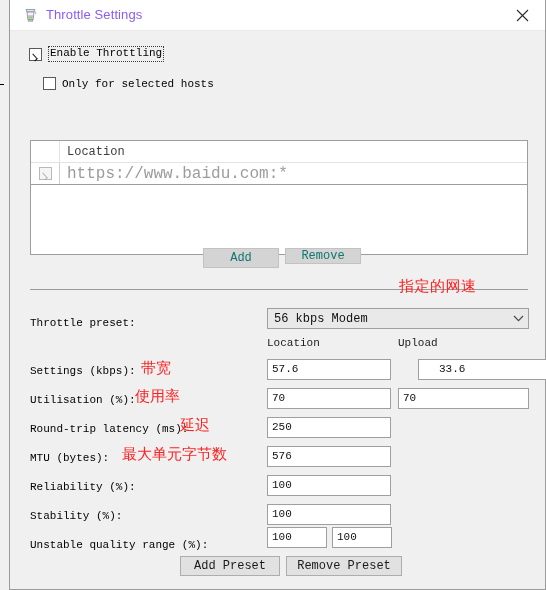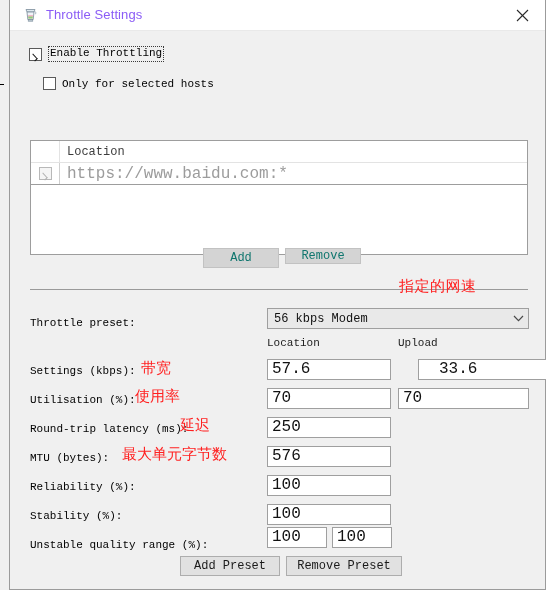--- a/index.html
+++ b/index.html
@@ -215,21 +215,21 @@
     color: #ff1f1f;
     font-size: 15px;
     white-space: nowrap;
   }
   .tbox {
     position: absolute;
     height: 21px;
     background: #ffffff;
     border: 1px solid #9f9f9f;
     font-family: "Liberation Mono", "DejaVu Sans Mono", monospace;
-    font-size: 16px;
+    font-size: 11px;
     color: #111;
     padding: 0 0 0 4px;
     line-height: 19px;
   }
 
   #lbl-bw    { left: 20px; top: 334px; }
   #note-bw   { left: 131px; top: 328px; }
   #tb-bw-d   { left: 257px; top: 328px; width: 124px; }
   #tb-bw-u   { left: 408px; top: 328px; width: 145px; padding-left: 20px; }
 

